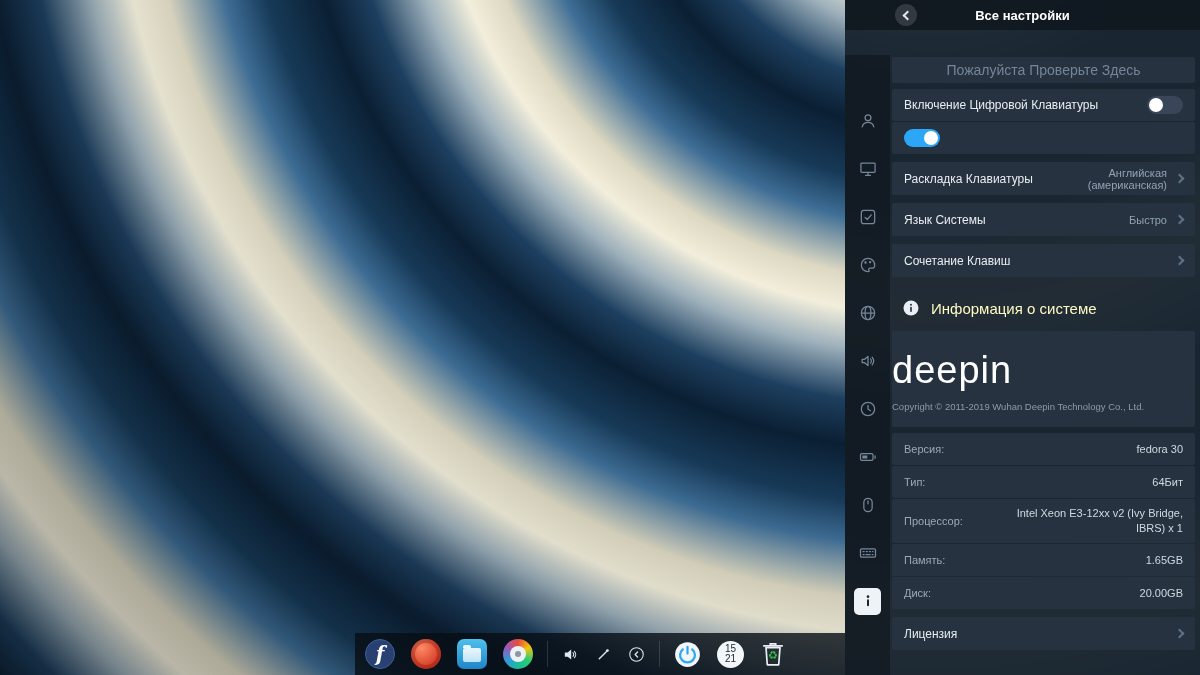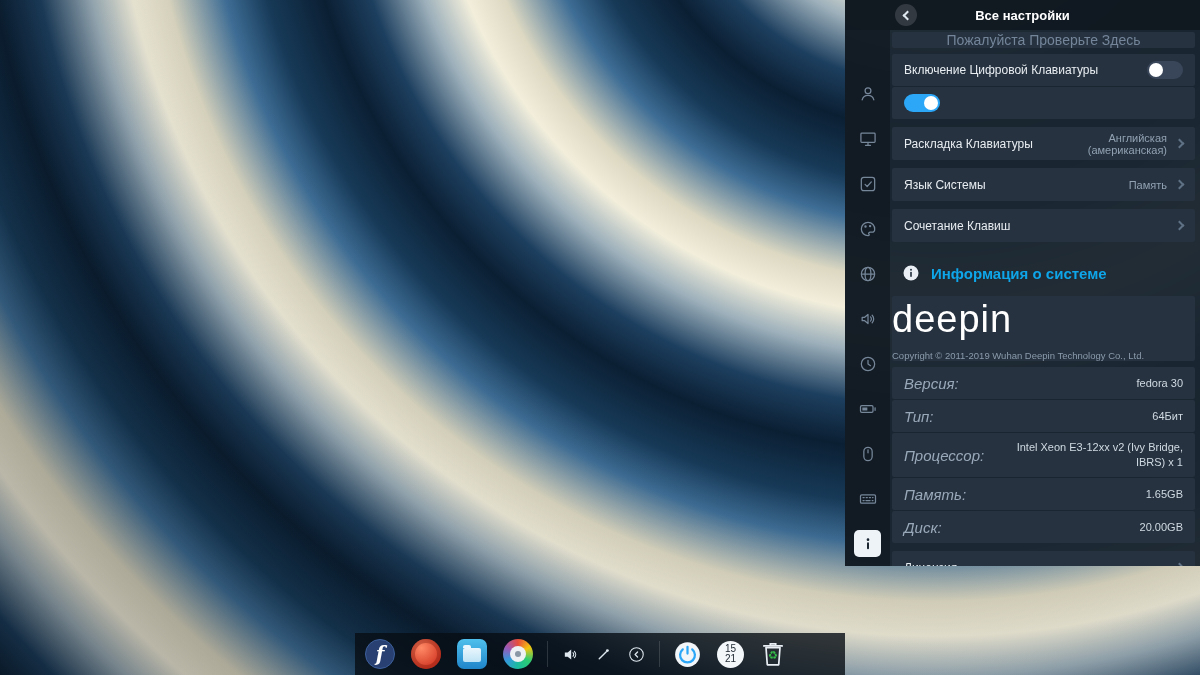--- a/index.html
+++ b/index.html
@@ -40,22 +40,22 @@
   .gear::before{content:"";position:absolute;inset:12px;border-radius:50%;background:#8a97a5;z-index:2;}
   .tray svg{width:17px;height:17px;}
   .clockface{width:27px;height:27px;border-radius:50%;background:#f3f7fa;
     display:flex;flex-direction:column;align-items:center;justify-content:center;line-height:1;}
   .clockface b{font-size:10px;color:#222b35;font-weight:normal;}
   .trashwrap{position:relative;width:26px;height:28px;display:flex;align-items:center;justify-content:center;}
   .recycle{position:absolute;left:50%;top:55%;transform:translate(-50%,-50%);
     color:#35c04a;font-size:11px;line-height:1;}
 
   
-  .panel{position:absolute;top:0;right:0;width:355px;height:566px;background:rgba(26,37,48,0.97);
-    display:flex;flex-direction:column;color:#e8edf2;}
+  .panel{position:absolute;top:0;right:0;width:355px;height:675px;background:rgba(26,37,48,0.97);
+    display:flex;flex-direction:column;color:#e8edf2;gap:25px;}
   .panel-header{height:30px;background:rgba(15,23,31,0.9);position:relative;
     display:flex;align-items:center;justify-content:center;flex:0 0 30px;}
   .panel-title{font-size:13px;font-weight:bold;color:#fff;}
   .back-btn{position:absolute;left:50px;top:4px;width:22px;height:22px;border-radius:50%;
     background:rgba(255,255,255,0.14);border:none;cursor:pointer;display:flex;align-items:center;justify-content:center;}
   .chev-left{width:7px;height:7px;border-left:2px solid #dfe7ee;border-bottom:2px solid #dfe7ee;
     transform:rotate(45deg);margin-left:2px;}
   .panel-body{flex:1;display:flex;min-height:0;}
 
   
@@ -89,28 +89,28 @@
 
   .switch{width:36px;height:18px;border-radius:9px;background:#39465a;position:relative;
     flex:0 0 auto;cursor:pointer;border:none;display:inline-block;}
   .switch .knob{position:absolute;top:2px;left:2px;width:14px;height:14px;border-radius:50%;background:#fff;
     transition:left .15s;}
   .switch.on{background:#2ca7f8;}
   .switch.on .knob{left:20px;}
 
   .section-head{display:flex;align-items:center;padding:22px 0 14px 10px;}
   .section-head svg{width:18px;height:18px;flex:0 0 auto;}
-  .section-title{font-size:15px;color:#0ea5e9;font-weight:bold;margin:0 0 0 11px;}
+  .section-title{font-size:15px;color:#fef9c3;font-weight:normal;margin:0 0 0 11px;}
 
   .logo-card{height:96px;margin-bottom:6px;display:flex;flex-direction:column;
     align-items:flex-start;justify-content:center;}
   .deepin-logo{font-size:38px;color:#fff;font-weight:500;letter-spacing:1px;line-height:1;margin-top:4px;}
   .copyright{font-size:9.5px;color:#8b9bac;margin-top:12px;}
 
-  .field .label{font-size:15px;color:#9aa9ba;font-style:italic;}
+  .field .label{font-size:11px;color:#9aa9ba;}
   .field .fvalue{font-size:11px;color:#cfd9e2;text-align:right;max-width:185px;line-height:1.35;}
   .field.tall{height:44px;}
 </style>
 </head>
 <body>
 
 <div class="desktop"></div>
 
 <div class="dock">
   <div class="dock-group">
@@ -285,21 +285,21 @@
       </div>
 
       <div class="card row h33 mb8">
         <span class="label">Раскладка Клавиатуры</span>
         <span class="value">Английская (американская)</span>
         <span class="chev"></span>
       </div>
 
       <div class="card row h33 mb8">
         <span class="label">Язык Системы</span>
-        <span class="value">Память</span>
+        <span class="value">Быстро</span>
         <span class="chev"></span>
       </div>
 
       <div class="card row h33">
         <span class="label">Сочетание Клавиш</span>
         <span class="chev"></span>
       </div>
 
       <div class="section-head">
         <svg viewBox="0 0 24 24">

